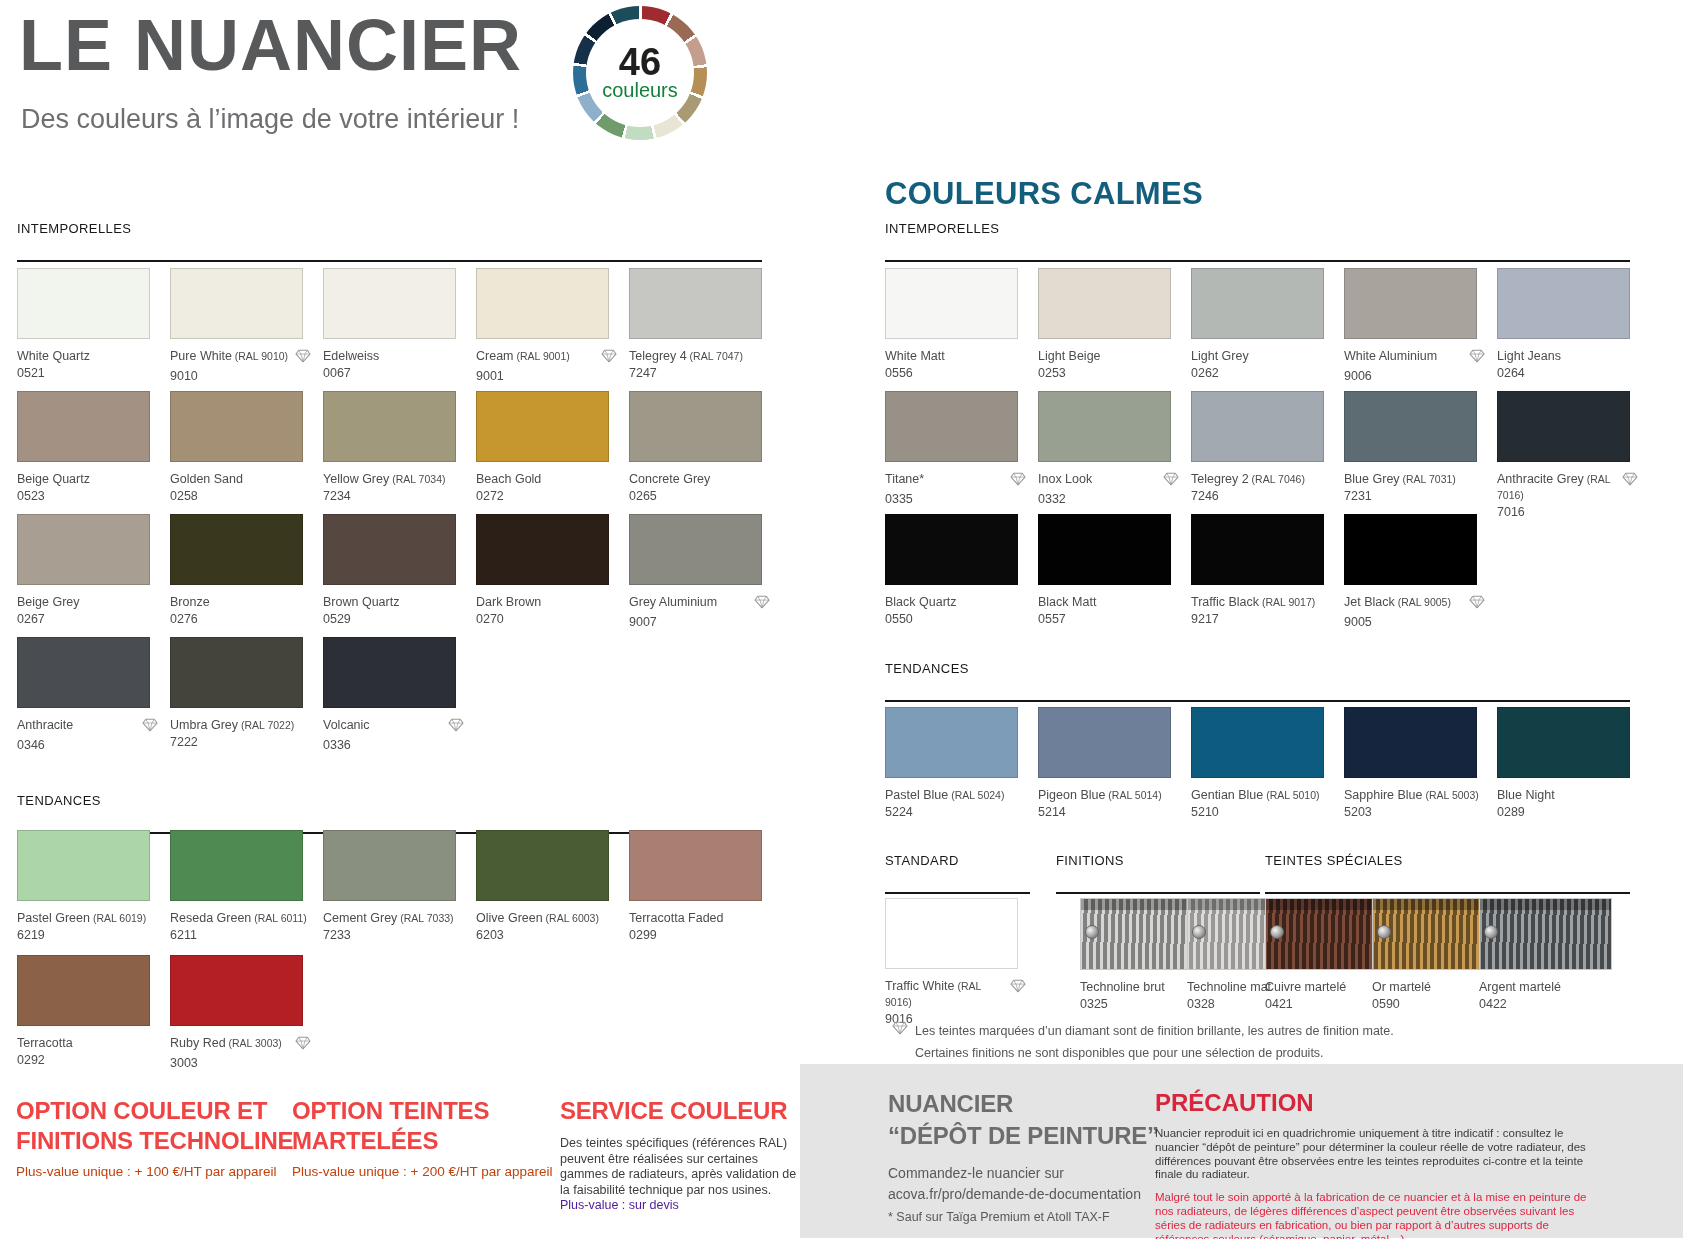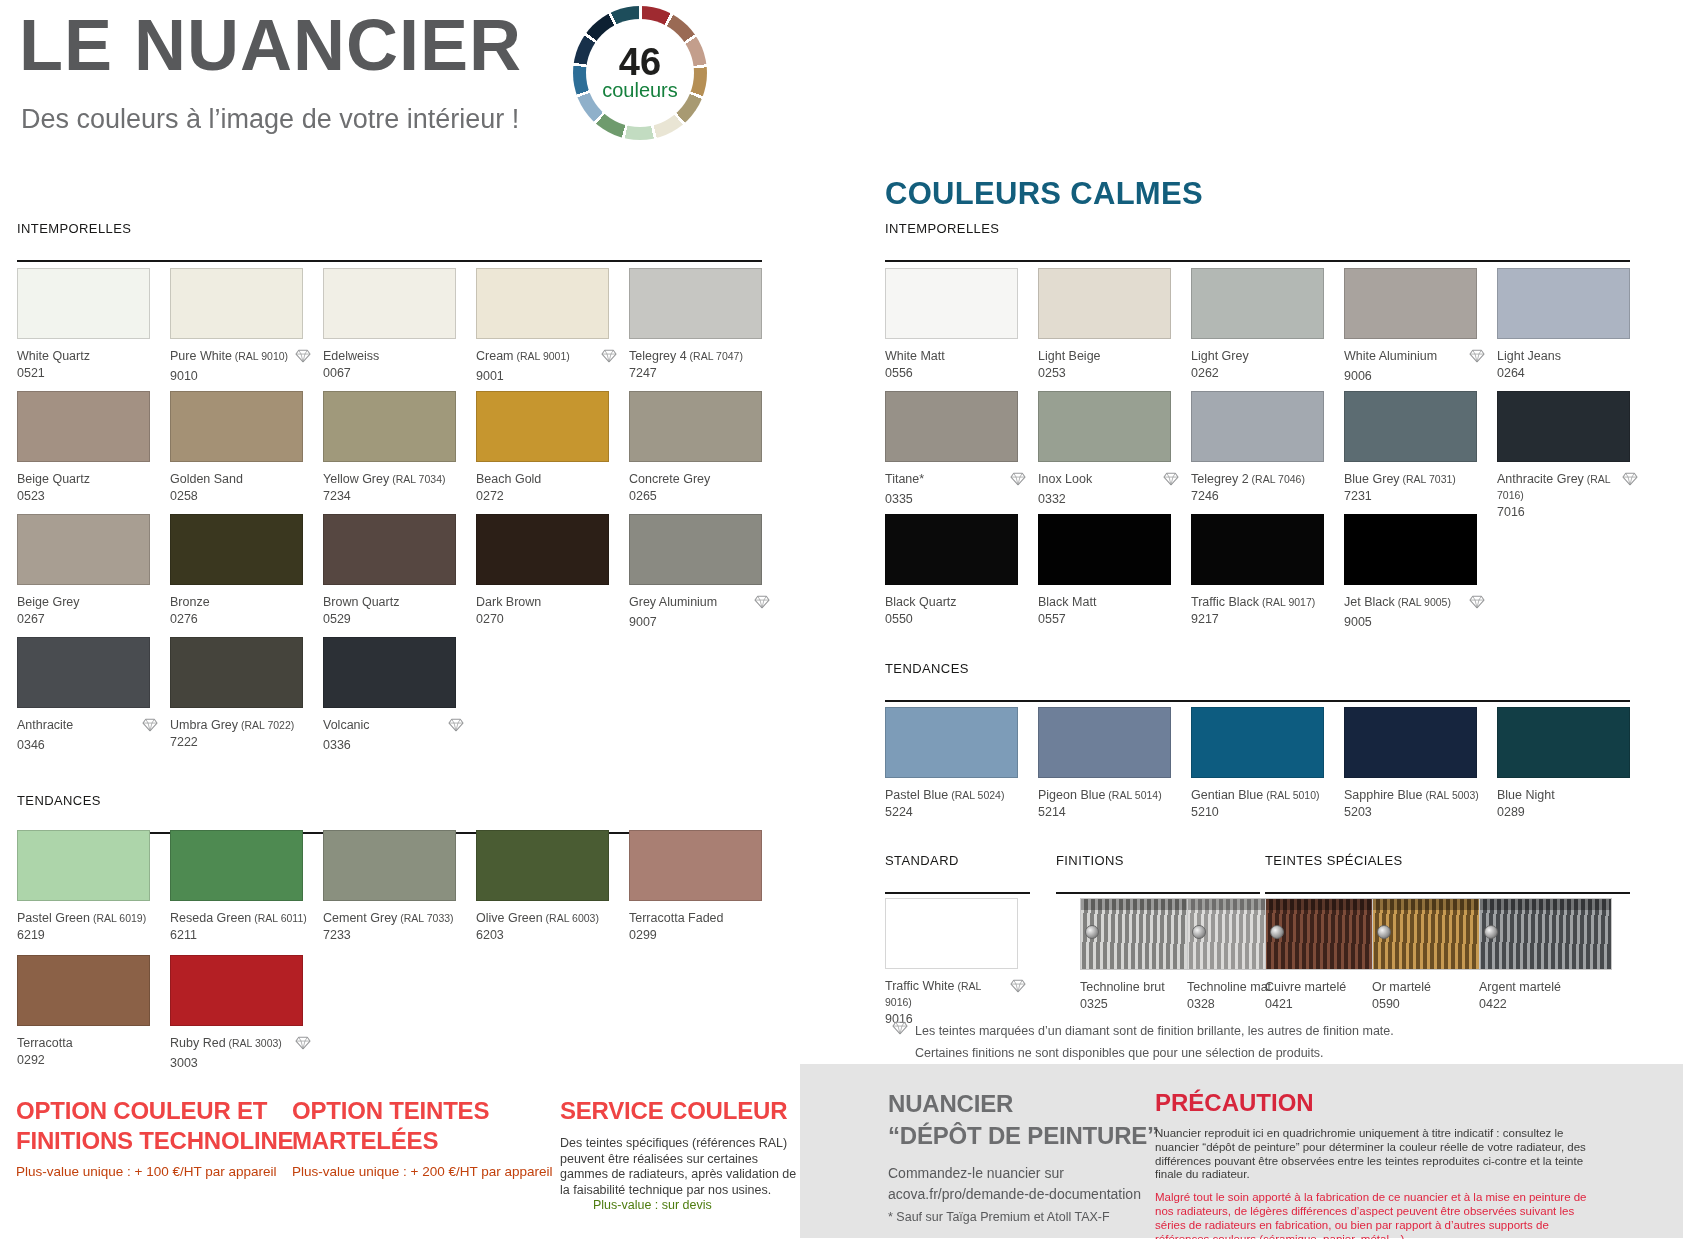--- a/index.html
+++ b/index.html
@@ -42,21 +42,21 @@
   .code{font-size:12.5px;color:#4c4c4b;margin-top:2px;}
   .dia{flex:0 0 auto;margin-left:4px;margin-top:1px;}
   .rad-cap{position:absolute;top:0;left:0;right:0;height:11px;background:rgba(0,0,0,.28);}
   .rad-valve{position:absolute;left:4px;top:26px;width:14px;height:14px;border-radius:50%;
              background:radial-gradient(circle at 35% 35%,#f4f4f4,#9a9a9a 60%,#555);border:1px solid #666;box-sizing:border-box;}
   
   .opt{position:absolute;}
   .opt-title{font-size:24px;font-weight:bold;color:#ef4444;line-height:30px;letter-spacing:-.2px;}
   .opt-note{font-size:13.5px;color:#c2410c;margin-top:8px;}
   .svc-body{font-size:12.5px;line-height:15.5px;color:#3d3d3c;margin-top:10px;width:248px;}
-  .svc-note{font-size:12.5px;line-height:15.5px;color:#4d7c0f;margin-left:33px;}
+  .svc-note{font-size:12.5px;line-height:15.5px;color:#4c1d95;}
   
   .footnote{position:absolute;left:888px;top:1020px;display:flex;gap:7px;}
   .footnote .txt{font-size:12.5px;line-height:22px;color:#555657;}
   
   .graybox{position:absolute;left:800px;top:1064px;width:883px;height:174px;background:#e4e4e4;}
   .nuc{position:absolute;left:88px;top:24px;}
   .nuc-title{font-size:24px;font-weight:bold;color:#6c6d6f;line-height:32px;letter-spacing:-.2px;}
   .nuc-body{font-size:14px;color:#58595b;line-height:21px;margin-top:11px;}
   .nuc-foot{position:absolute;left:88px;top:146px;font-size:12.5px;color:#58595b;}
   .prec{position:absolute;left:355px;top:24px;width:432px;}

